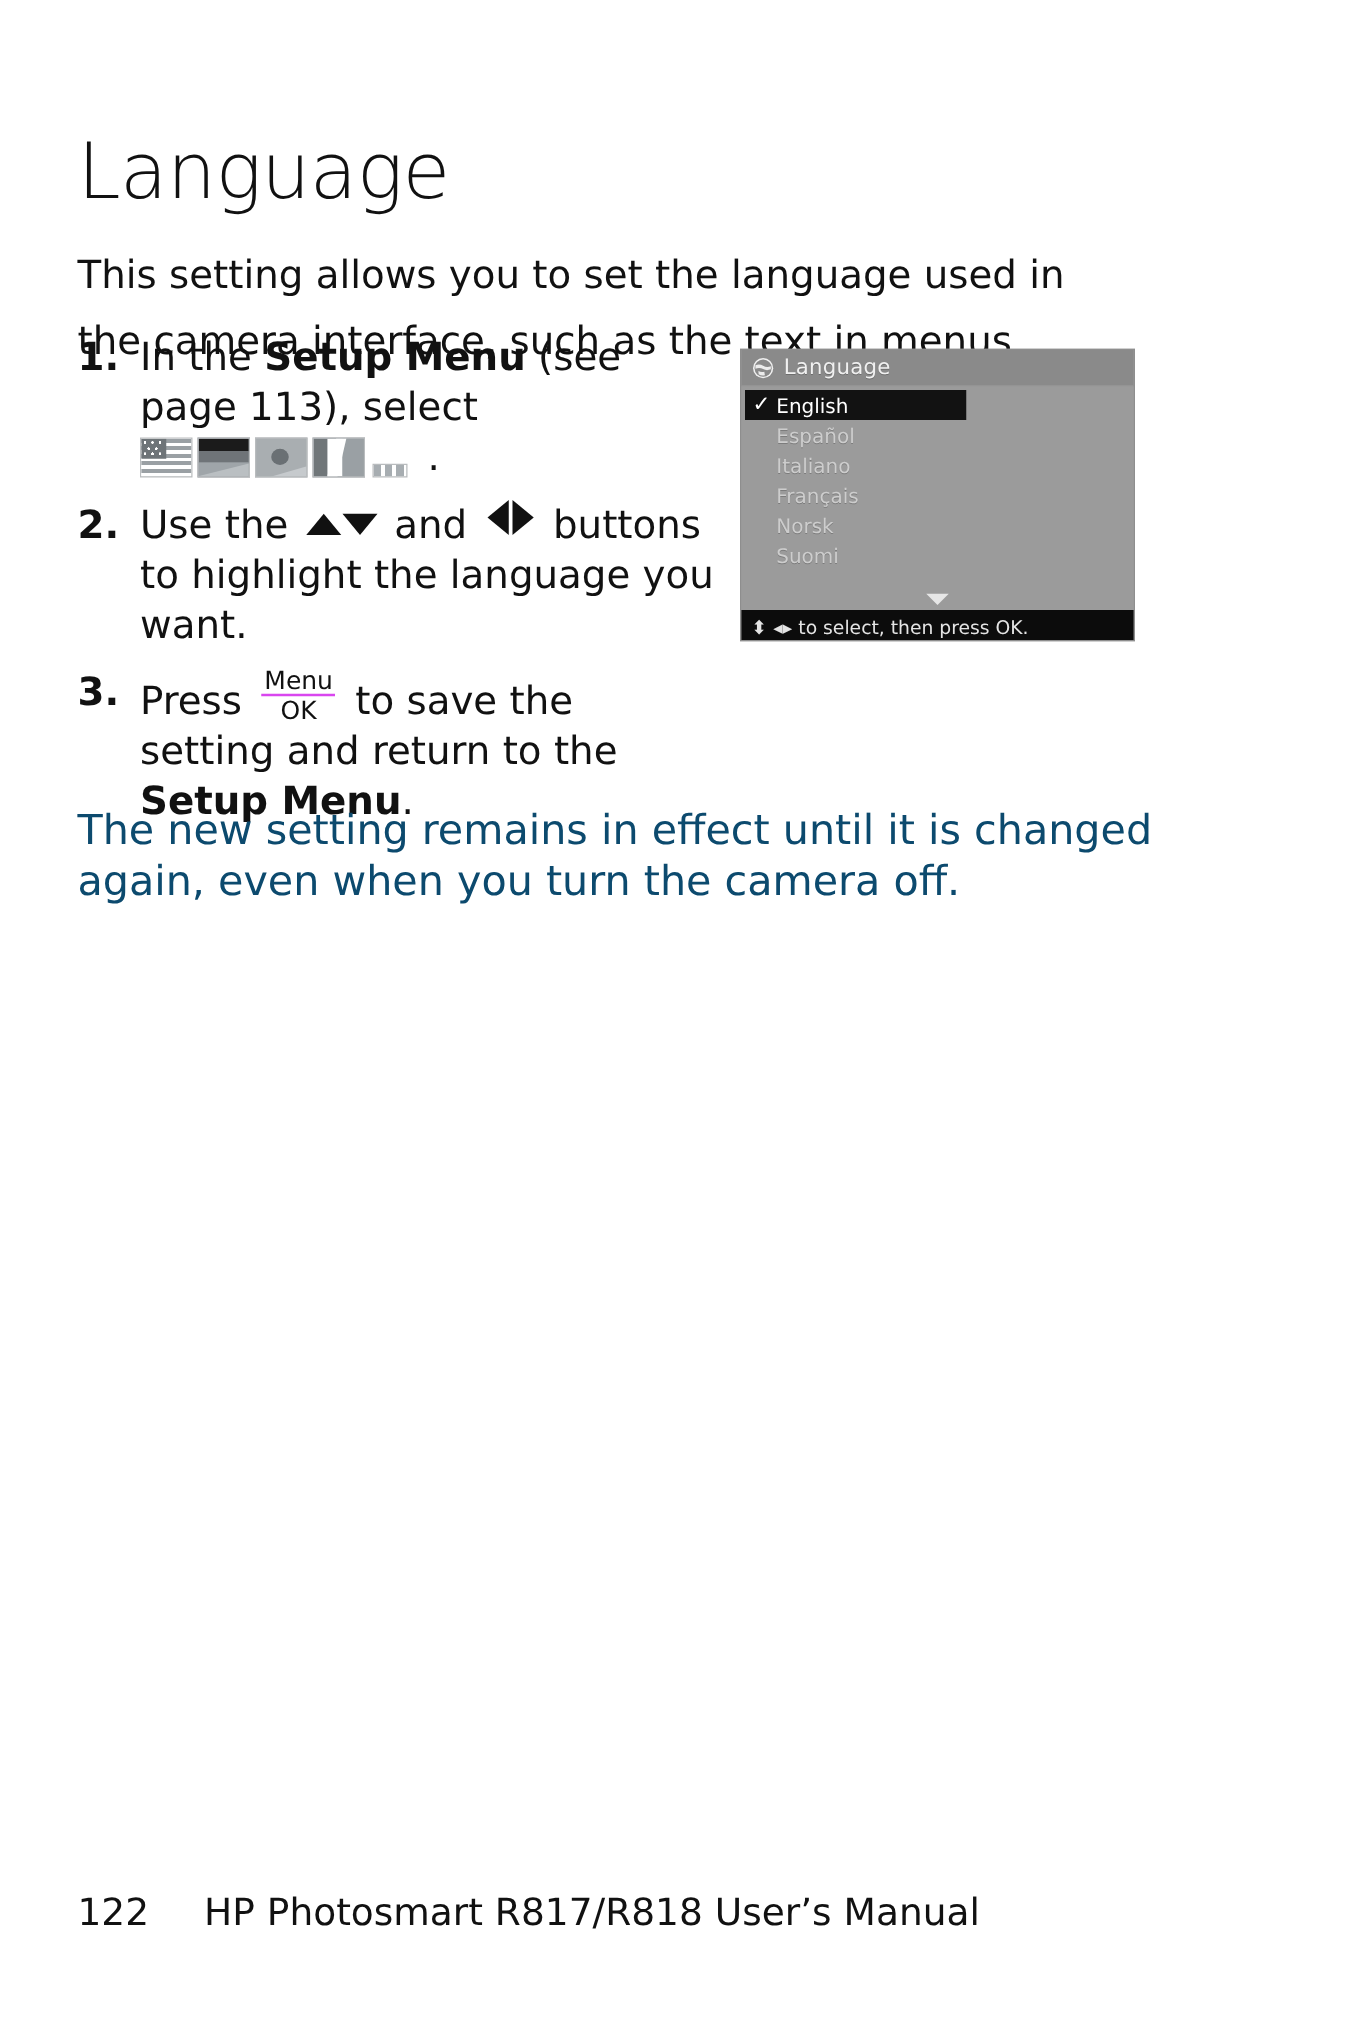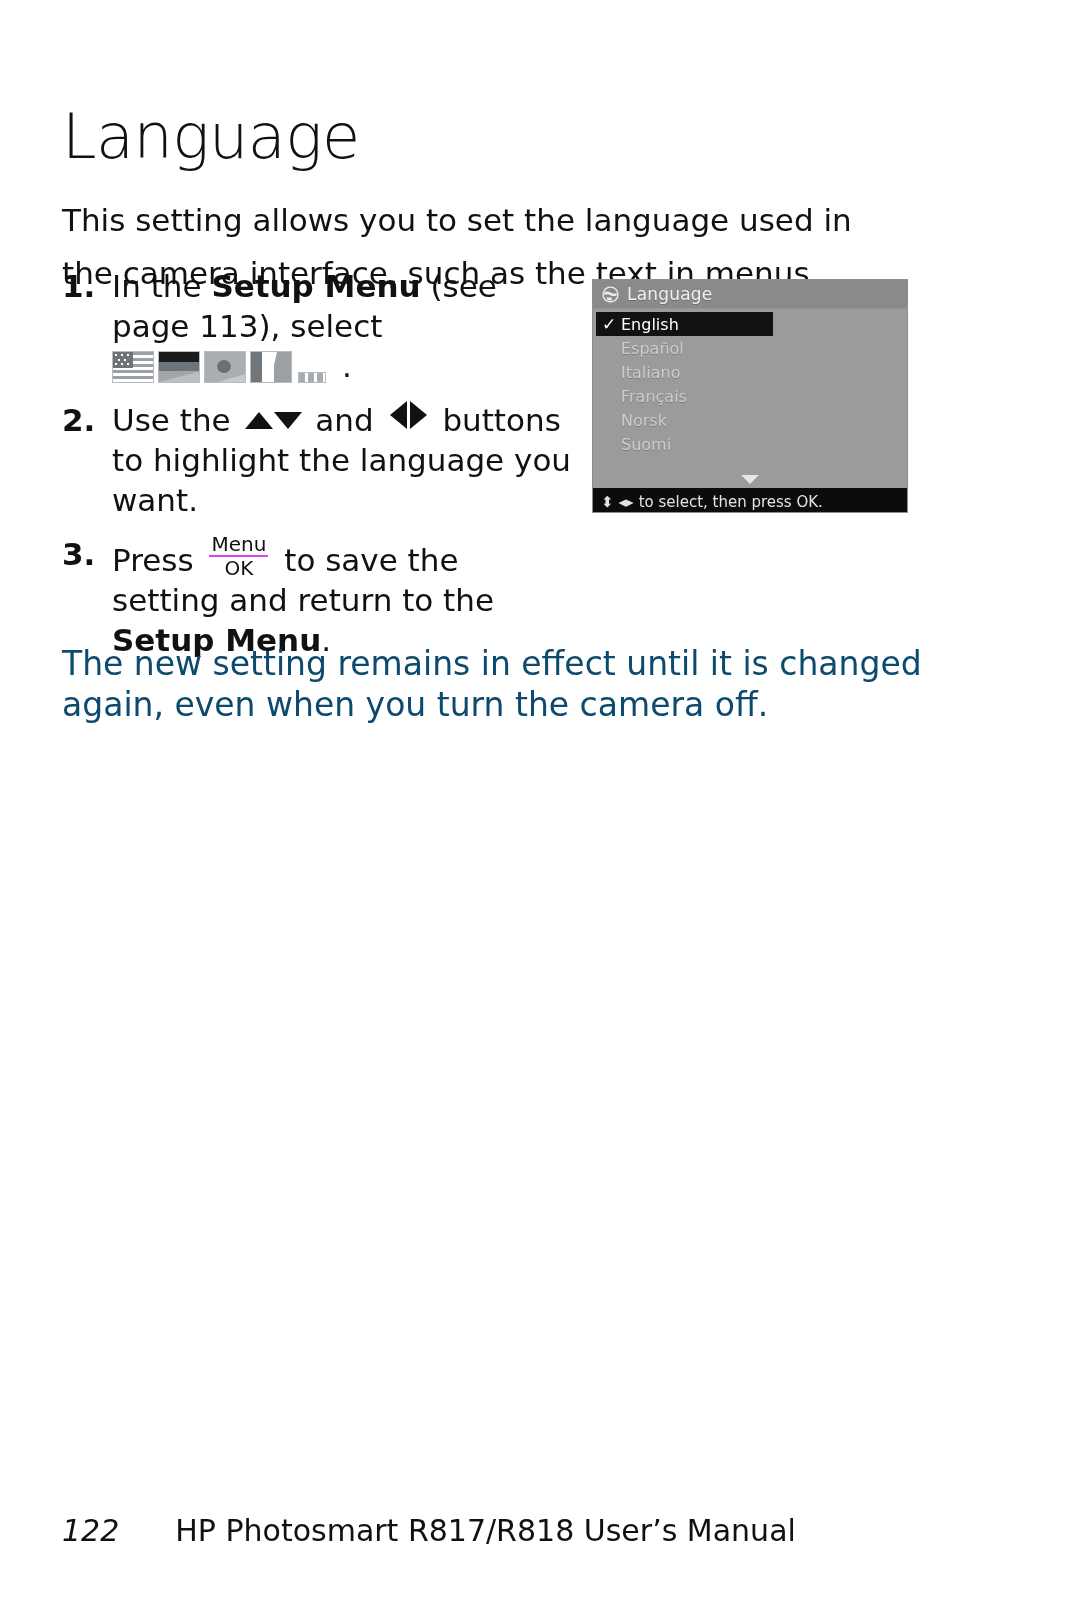--- a/index.html
+++ b/index.html
@@ -306,21 +306,21 @@
   
   .page-footer {
     position: absolute;
     left: 62px;
     bottom: 72px;
     font-size: 30px;
     font-family: "DejaVu Sans", sans-serif;
     color: #111;
     white-space: nowrap;
   }
-  .page-footer .pg-num { margin-right: 56px; font-style: italic; }
+  .page-footer .pg-num { margin-right: 44px; }
 </style>
 </head>
 <body>
 
 <div class="page">
 
   <h1 class="page-title">Language</h1>
 
   <p class="intro">This setting allows you to set the language used in the camera interface, such as the text in menus.</p>
 

